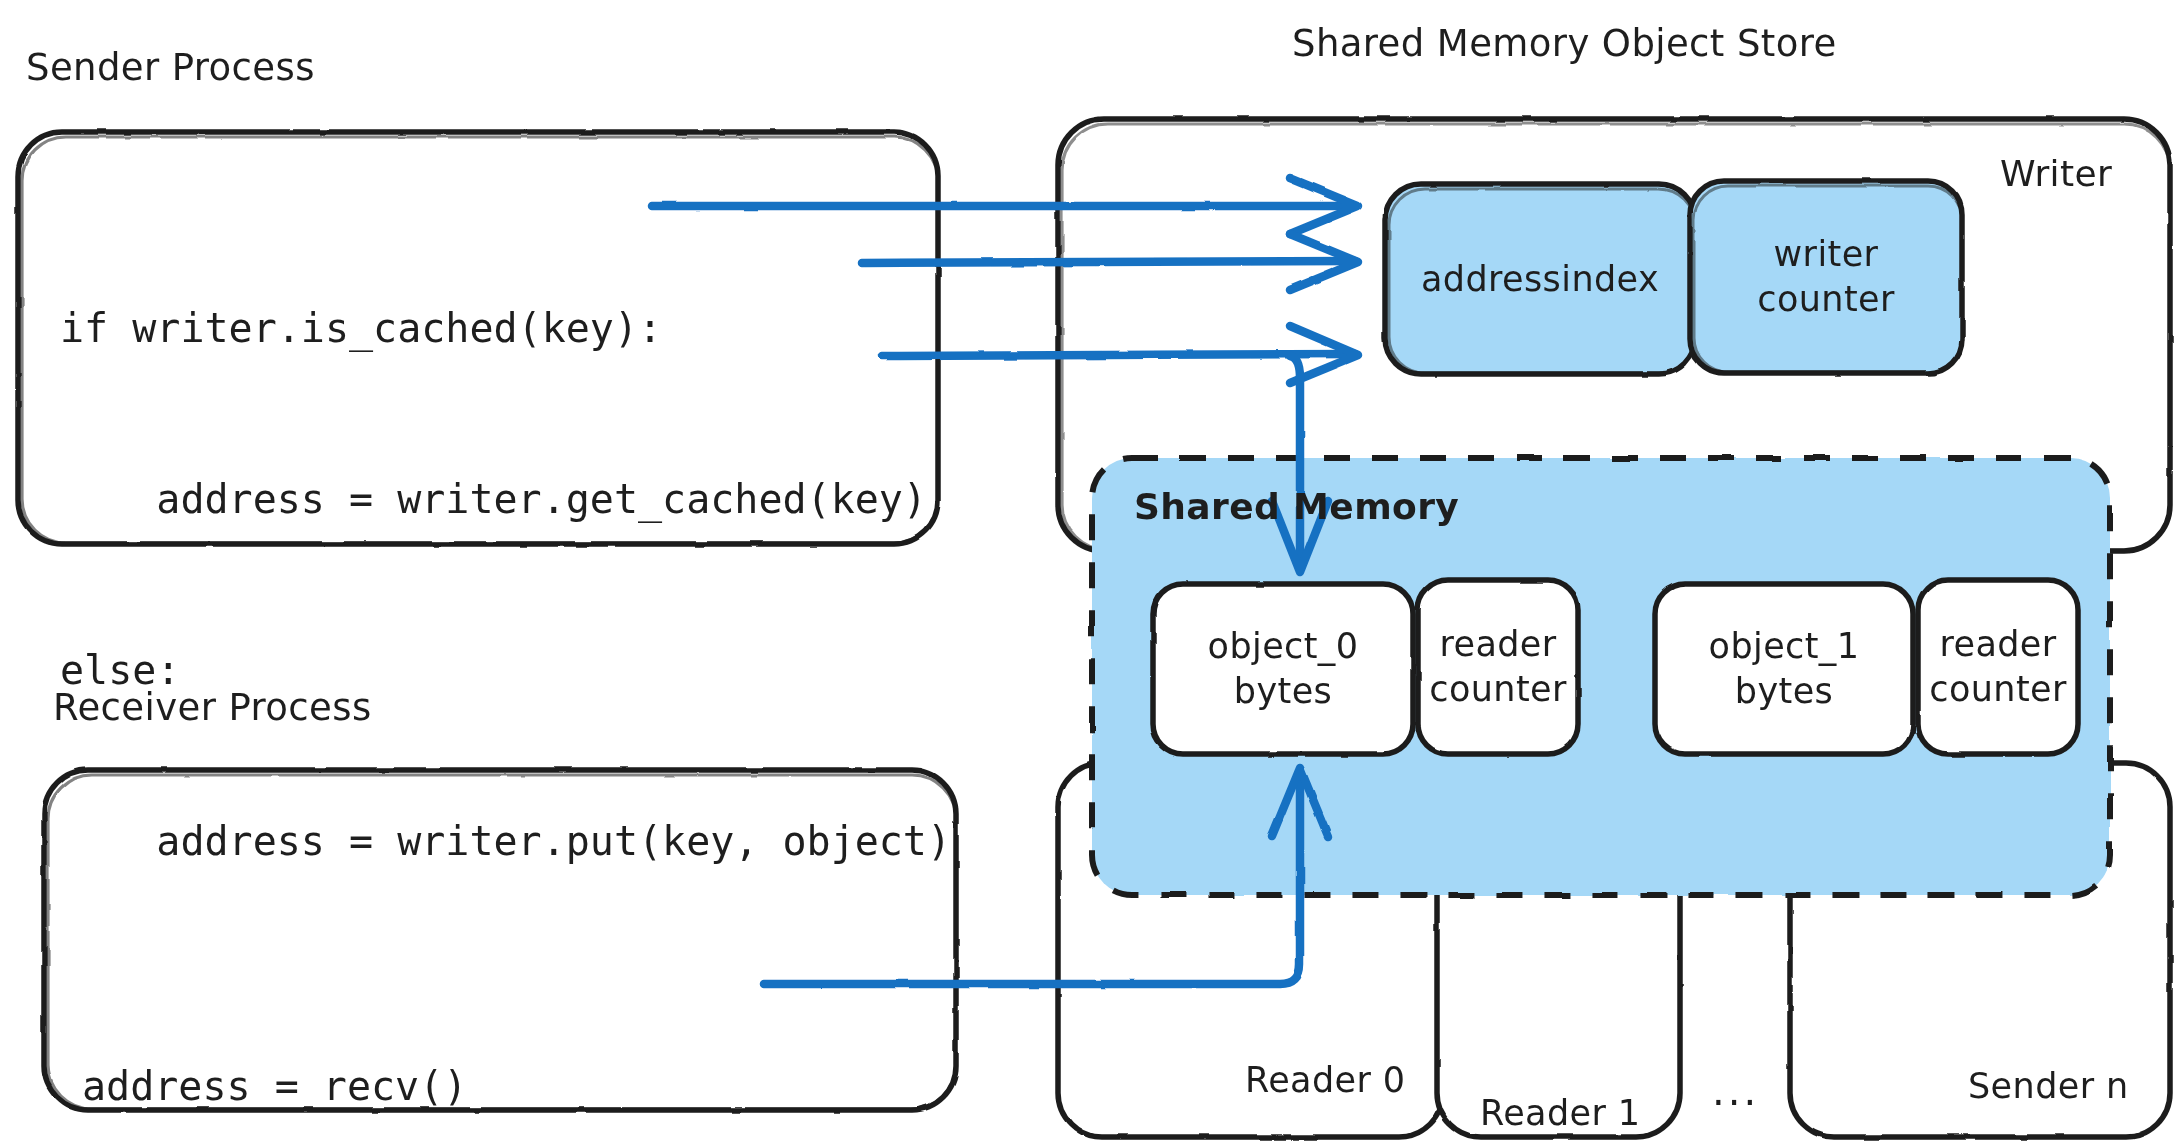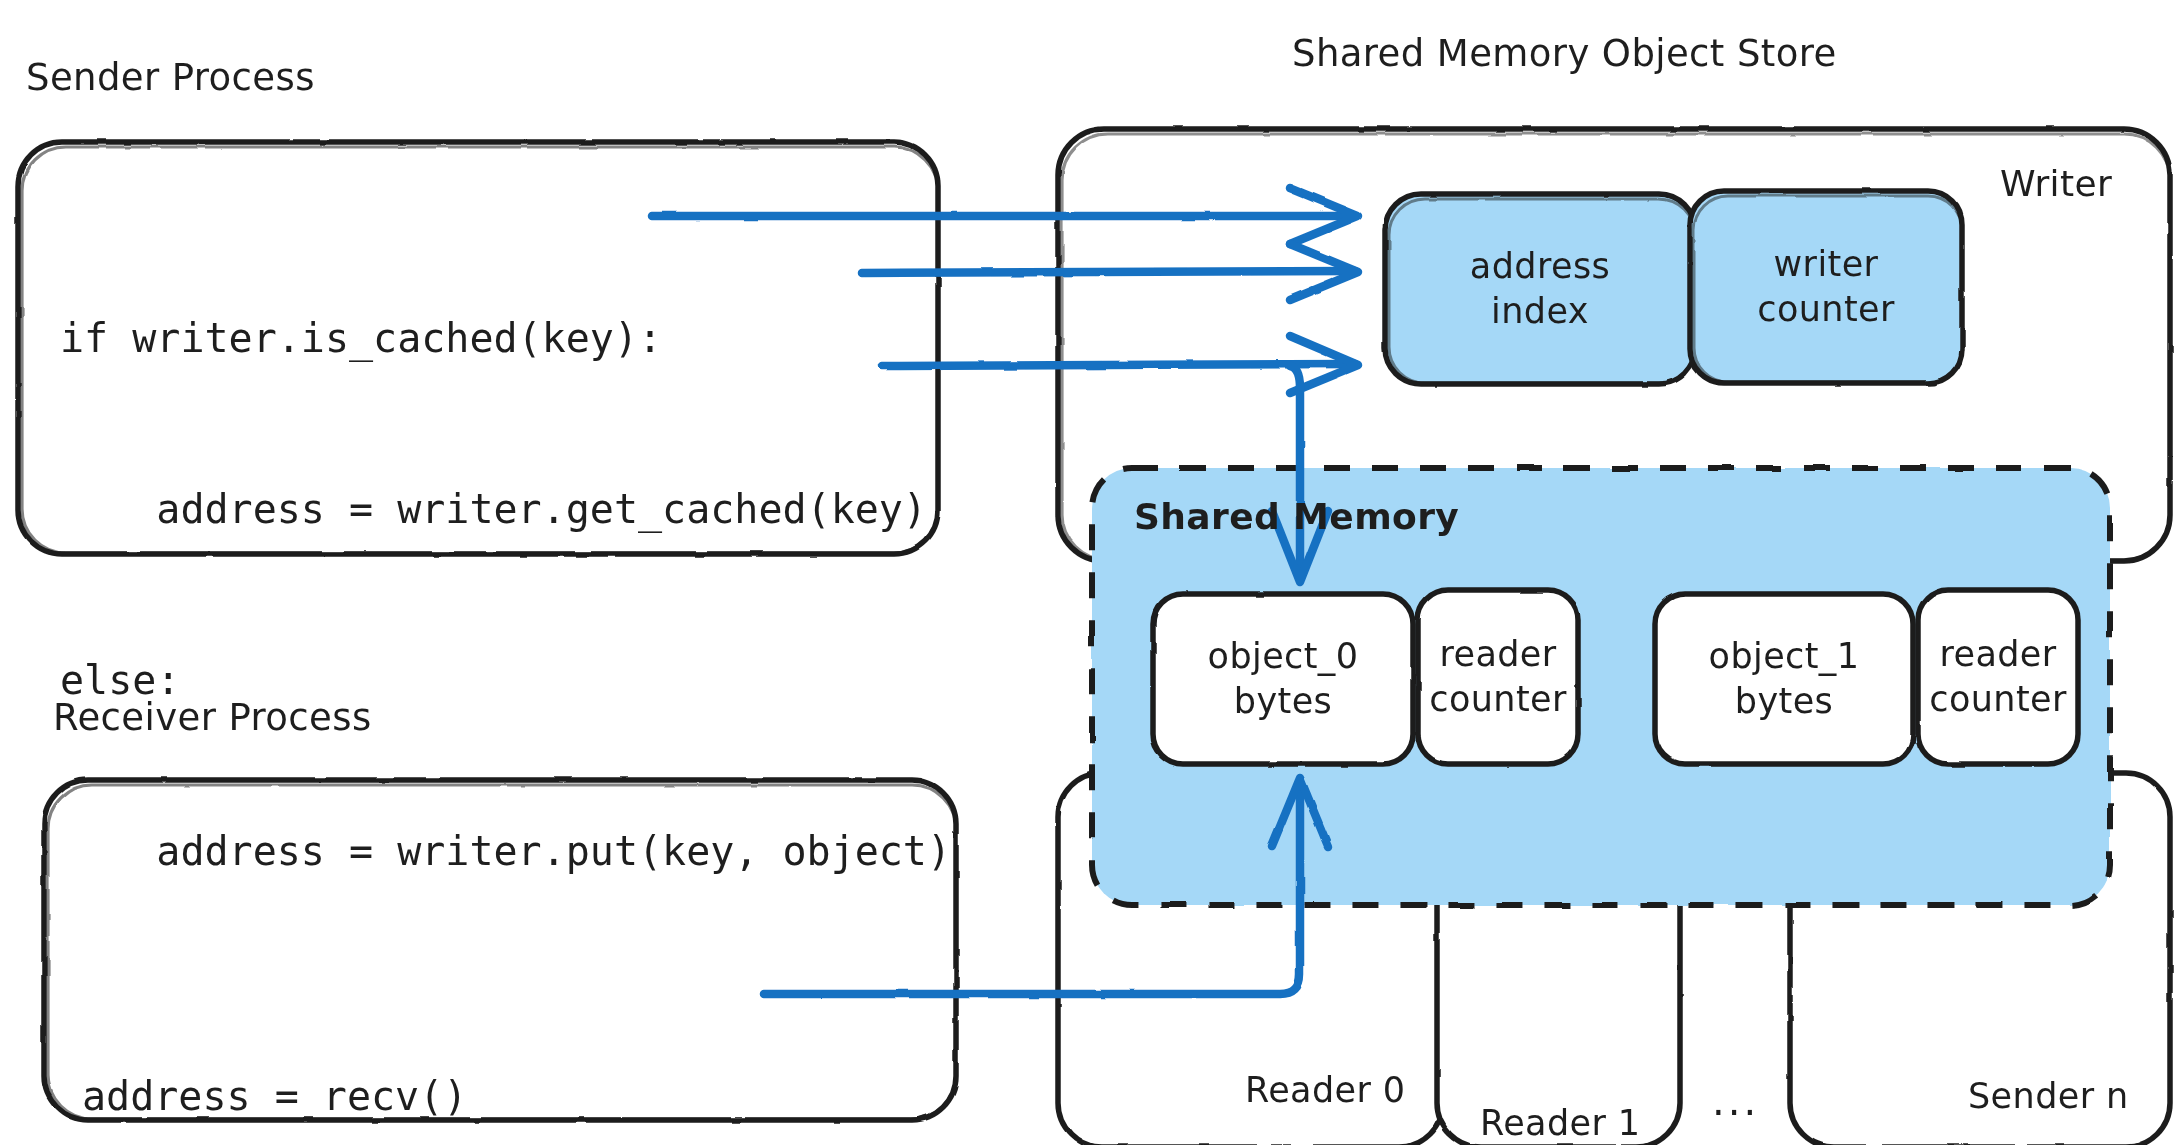--- a/index.html
+++ b/index.html
@@ -1,18 +1,18 @@
 <!DOCTYPE html>
 <html><head>
 <meta charset="utf-8">
 <style>
   html,body{margin:0;padding:0;background:#ffffff;}
   body{width:2179px;height:1145px;position:relative;overflow:hidden;
        font-family:"DejaVu Sans",sans-serif;}
-  .stage{position:absolute;left:0;top:16px;width:2179px;height:945px;}
+  .stage{position:absolute;left:0;top:6px;width:2179px;height:945px;}
   svg.layer{position:absolute;left:0;top:0;width:2179px;height:1145px;overflow:visible;}
   .txt{position:absolute;color:#1e1e1e;white-space:pre;}
   .hand{font-family:"DejaVu Sans",sans-serif;font-weight:400;letter-spacing:.4px;}
   .mono{font-family:"DejaVu Sans Mono",monospace;}
   .title{font-size:37px;}
   .boxlabel{font-size:36px;}
   .smlabel{font-size:35px;}
   .code{font-size:40px;line-height:57px;}
   .cellword{font-size:35px;line-height:45px;text-align:center;}
   .dots{font-size:40px;letter-spacing:3px;}
@@ -104,21 +104,21 @@
     <div>&nbsp;</div>
     
   </div>
 
   <div class="txt mono code" style="left:82px;top:840px;line-height:96px;">
     <div>address = recv()</div>
     
     
   </div>
 
-  <div class="txt hand cellword ctr" style="left:1385px;top:178px;width:310px;height:190px;flex-direction:column;">
+  <div class="txt hand cellword ctr" style="left:1385px;top:178px;width:310px;height:190px;flex-direction:row;">
     <span>address</span>
     <span>index</span>
   </div>
 
   <div class="txt hand cellword ctr" style="left:1690px;top:175px;width:272px;height:192px;flex-direction:column;">
     <span>writer</span>
     <span>counter</span>
   </div>
 
   <div class="txt hand cellword ctr" style="left:1153px;top:578px;width:260px;height:170px;flex-direction:column;">

